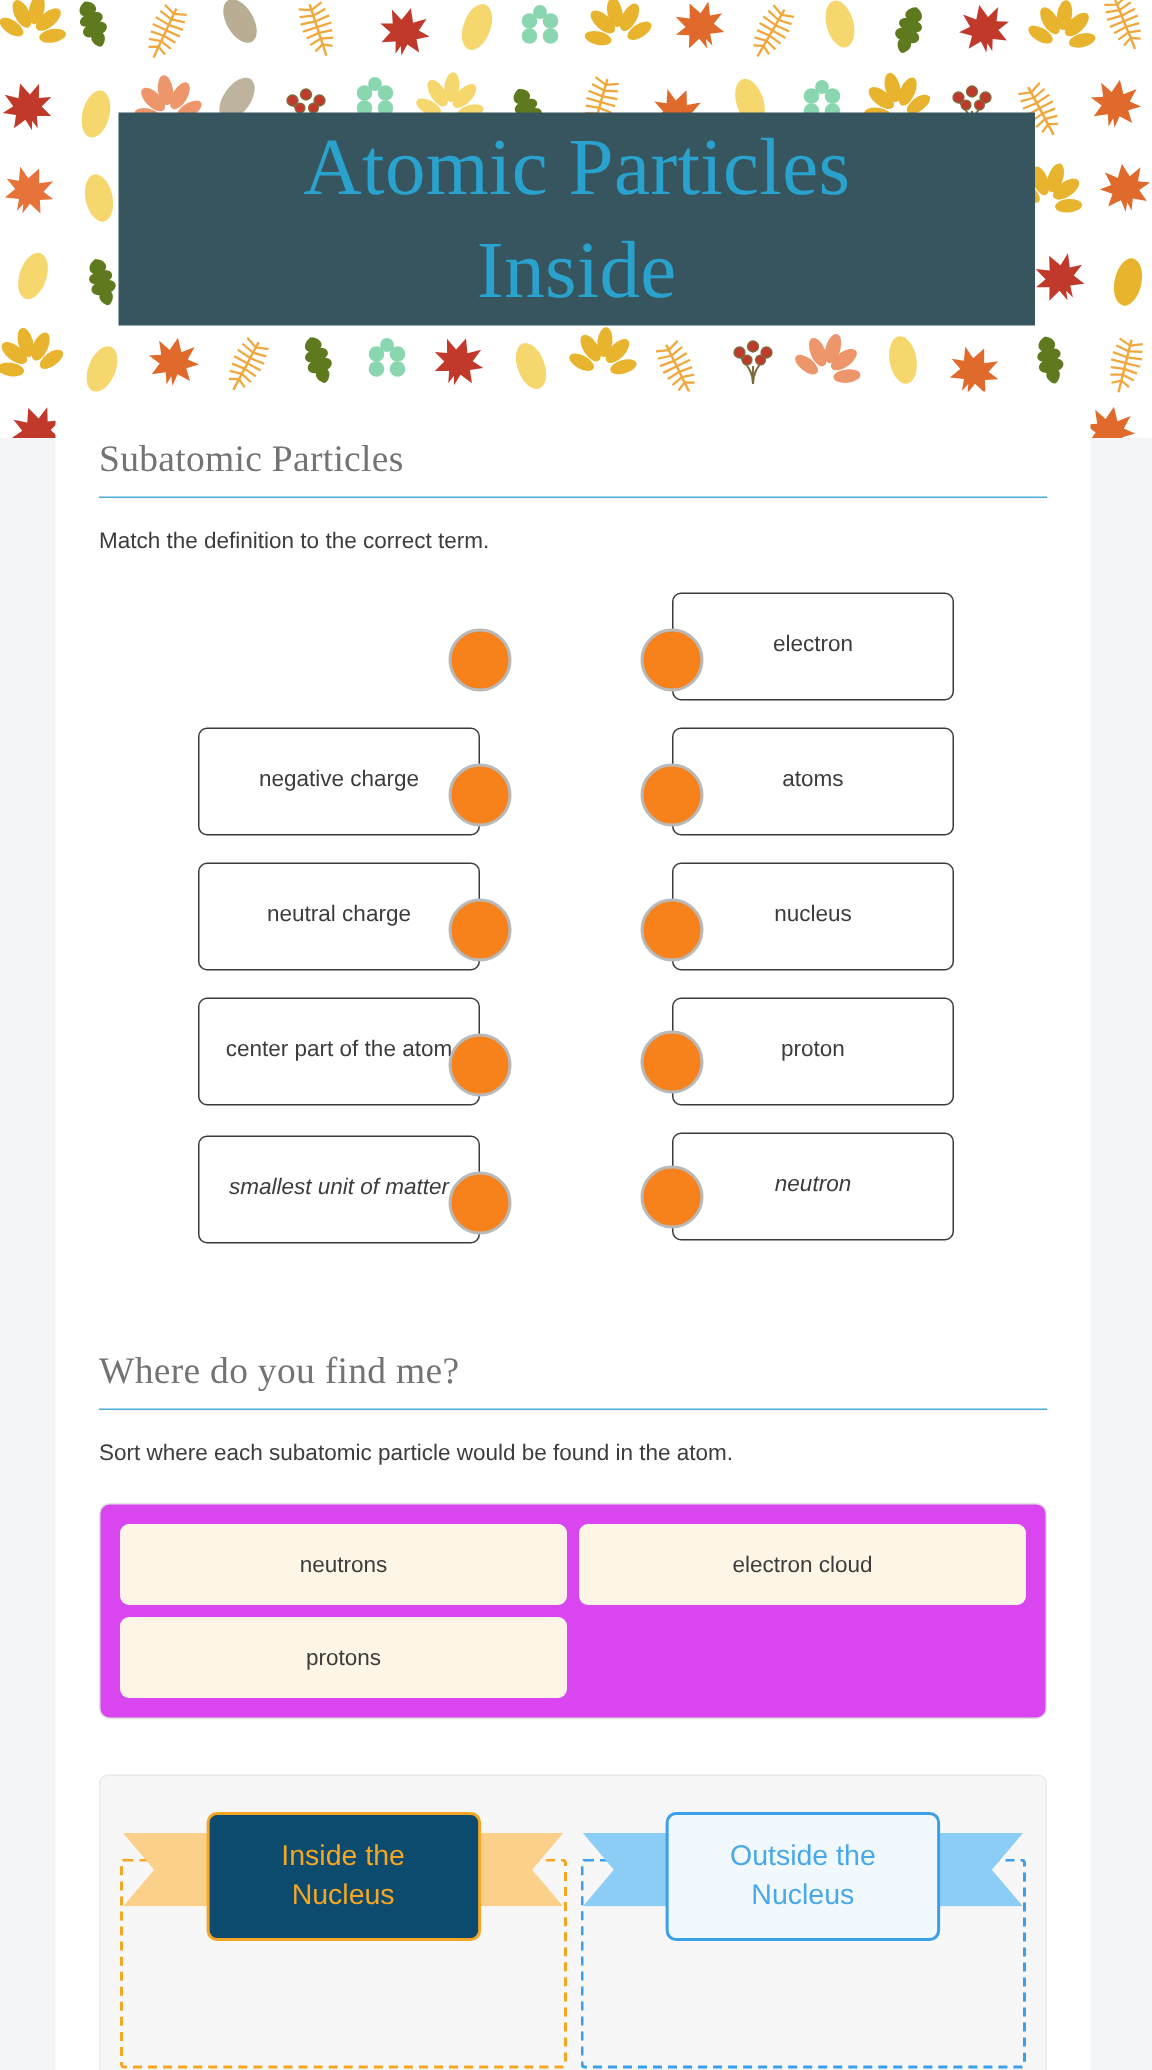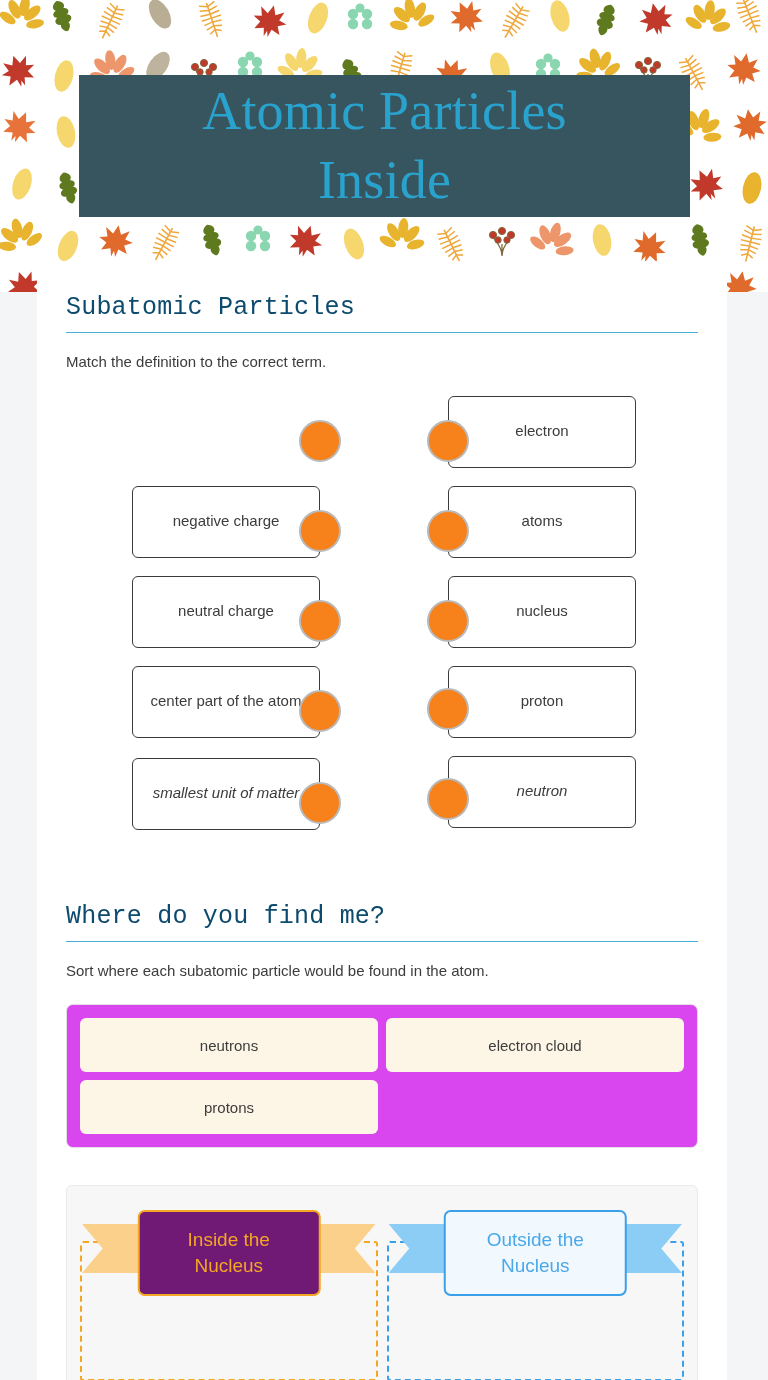--- a/index.html
+++ b/index.html
@@ -59,23 +59,23 @@
     left: 37px;
     width: 690px;
     min-height: 1119px;
     background: #ffffff;
     z-index: 2;
     padding: 32px 29px 0 29px;
   }
 
   
   .section-heading {
-    font-family: Liberation Mono, monospace;
+    font-family: Liberation Serif, serif;
     font-size: 25px;
-    color: #0c4a6e;
+    color: #737373;
     font-weight: 400;
     letter-spacing: 0.2px;
     padding-bottom: 10px;
   }
   .section-rule {
     height: 1px;
     background: #4aadd6;
     width: 100%;
     margin-bottom: 18px;
   }
@@ -211,21 +211,21 @@
   }
   .ribbon.blue .ribbon-tail { background: #8ccdf6; }
 
   .ribbon-label {
     position: absolute;
     top: 0;
     left: 50%;
     transform: translateX(-50%);
     width: 183px;
     min-height: 86px;
-    background: #701a75;
+    background: #0c4a6e;
     border: 2px solid #f5a623;
     border-radius: 7px;
     display: flex;
     align-items: center;
     justify-content: center;
     text-align: center;
     font-size: 19px;
     line-height: 1.35;
     color: #f5a623;
     padding: 6px 10px;

